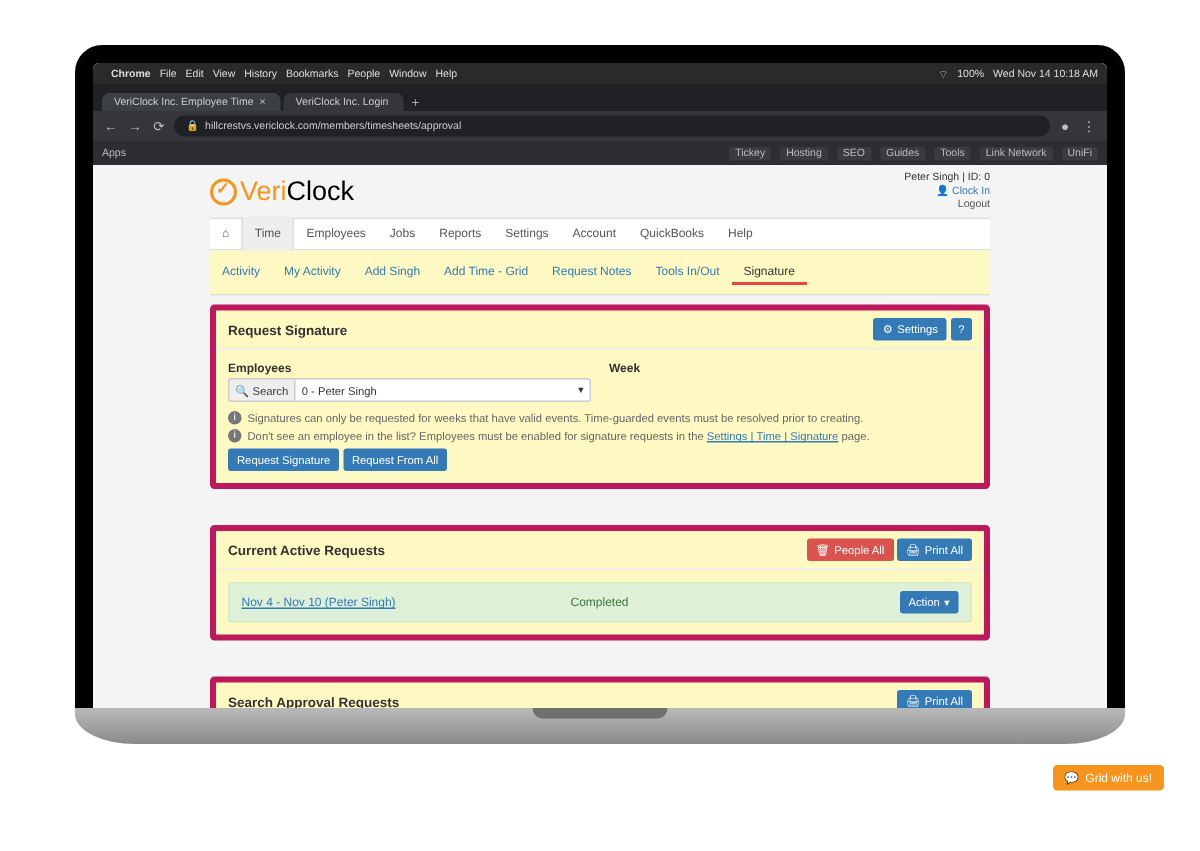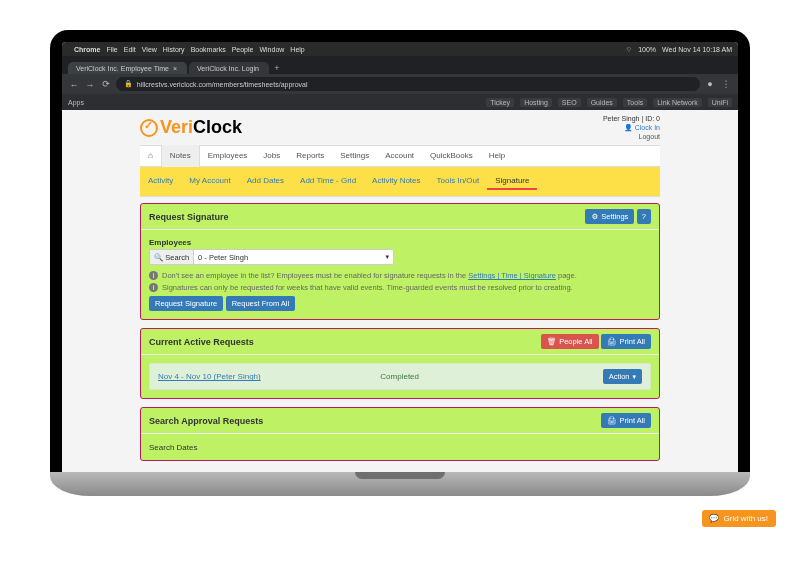--- a/index.html
+++ b/index.html
@@ -23,37 +23,37 @@
 .addr-btn { width:12px; height:12px; color:#bbb; font-size:9px; display:flex; align-items:center; justify-content:center; }
 .addr-bar { flex:1; background:#202124; border-radius:10px; height:14px; display:flex; align-items:center; padding:0 8px; color:#ccc; font-size:7px; gap:4px; }
 .lock { font-size:7px; }
 .chrome-bm { background:#2d2e31; height:16px; display:flex; align-items:center; padding:0 6px; gap:6px; color:#bbb; font-size:7px; }
 .bm-item { padding:1px 4px; background:#3a3b3e; border-radius:2px; }
 
 
 .page { flex:1; overflow:auto; background:#f4f4f4; }
 .page-inner { width: 520px; margin: 0 auto; }
 .topbar { display:flex; justify-content:space-between; align-items:center; padding:4px 0; }
-.logo { display:flex; align-items:center; font-size:18px; font-weight:700; color:#000; }
+.logo { display:flex; align-items:center; font-size:18px; font-weight:400; color:#000; }
 .logo .clock { width:18px; height:18px; border:2px solid #f7941d; border-radius:50%; position:relative; margin-right:2px; }
 .logo .clock::before { content:"✓"; position:absolute; top:-2px; left:2px; color:#f7941d; font-size:11px; font-weight:bold; }
 .logo .veri { color:#f7941d; }
 .user-box { text-align:right; font-size:7px; color:#333; line-height:1.3; }
 .user-box a { color:#337ab7; text-decoration:none; }
 
 .nav1 { background:#fff; border-top:1px solid #ddd; border-bottom:1px solid #ddd; display:flex; align-items:center; height:22px; }
 .nav1 a { padding:0 8px; font-size:8px; color:#555; text-decoration:none; line-height:22px; }
 .nav1 a.active { background:#eee; border-left:1px solid #ddd; border-right:1px solid #ddd; }
 .home-icon { font-size:10px; }
 
-.nav2 { display:flex; gap:0; padding:6px 0 6px 0; background:#fde047; border-bottom:1px solid #ddd; margin-bottom:6px; }
+.nav2 { display:flex; gap:0; padding:6px 0 6px 0; background:#fef9c3; border-bottom:1px solid #ddd; margin-bottom:6px; }
 .nav2 a { padding:3px 8px; font-size:8px; color:#337ab7; text-decoration:none; }
 .nav2 a.active { color:#333; border-bottom:2px solid #ef4444; }
 
-.panel { background:#bef264; border:1px solid #be185d; border-radius:3px; margin-bottom:8px; }
+.panel { background:#fef9c3; border:4px solid #be185d; border-radius:3px; margin-bottom:24px; }
 .panel-h { padding:5px 8px; border-bottom:1px solid #eee; display:flex; justify-content:space-between; align-items:center; font-size:9px; font-weight:600; }
 .panel-b { padding:8px; }
 .btn { display:inline-flex; align-items:center; gap:3px; border:none; border-radius:2px; padding:3px 6px; font-size:7.5px; color:#fff; cursor:pointer; }
 .btn-blue { background:#337ab7; }
 .btn-red { background:#d9534f; }
 .small-note { font-size:7.5px; color:#666; display:flex; align-items:flex-start; gap:4px; margin:3px 0; }
 .info-icon { width:9px; height:9px; border-radius:50%; background:#777; color:#fff; font-size:7px; display:flex; align-items:center; justify-content:center; flex-shrink:0; }
 .link { color:#337ab7; }
 
 .form-row { display:flex; gap:12px; margin-bottom:6px; }
@@ -149,36 +149,36 @@
             </div>
             <div class="user-box">
               <div><span>Peter Singh</span> | <span>ID: 0</span></div>
               <div><span style="color:#337ab7;">👤</span> <a href="#">Clock In</a></div>
               <div><a href="#" style="color:#555;">Logout</a></div>
             </div>
           </div>
 
           <div class="nav1">
             <a href="#" class="home-icon">⌂</a>
-            <a href="#" class="active">Notes</a>
+            <a href="#" class="active">Time</a>
             <a href="#">Employees</a>
             <a href="#">Jobs</a>
             <a href="#">Reports</a>
             <a href="#">Settings</a>
             <a href="#">Account</a>
             <a href="#">QuickBooks</a>
             <a href="#">Help</a>
           </div>
 
           <div class="nav2">
             <a href="#">Activity</a>
-            <a href="#">My Account</a>
-            <a href="#">Add Dates</a>
+            <a href="#">My Activity</a>
+            <a href="#">Add Singh</a>
             <a href="#">Add Time - Grid</a>
-            <a href="#">Activity Notes</a>
+            <a href="#">Request Notes</a>
             <a href="#">Tools In/Out</a>
             <a href="#" class="active">Signature</a>
           </div>
 
           <div class="panel">
             <div class="panel-h">
               <span>Request Signature</span>
               <div>
                 <button class="btn btn-blue">
                     <span>⚙</span>
@@ -196,29 +196,30 @@
                         <span style="margin-right:2px;">🔍</span>
                         <span>Search</span>
                       </span>
                     <div class="select-wrap">
                       <span>0 - Peter Singh</span>
                       <span class="caret">▾</span>
                     </div>
                   </div>
                 </div>
                 <div class="form-col">
+                  <label>Week</label>
                 </div>
+              </div>
+              <div class="small-note">
+                <span class="info-icon">i</span>
+                <span>Signatures can only be requested for weeks that have valid events. Time-guarded events must be resolved prior to creating.</span>
               </div>
               <div class="small-note">
                 <span class="info-icon">i</span>
                 <span><span>Don't see an employee in the list? Employees must be enabled for signature requests in the </span><a href="#" class="link">Settings | Time | Signature</a><span> page.</span></span>
-              </div>
-              <div class="small-note">
-                <span class="info-icon">i</span>
-                <span>Signatures can only be requested for weeks that have valid events. Time-guarded events must be resolved prior to creating.</span>
               </div>
               <div style="margin-top:4px;">
                 <button class="btn btn-blue">Request Signature</button>
                 <button class="btn btn-blue">Request From All</button>
               </div>
             </div>
           </div>
 
           <div class="panel">
             <div class="panel-h">

